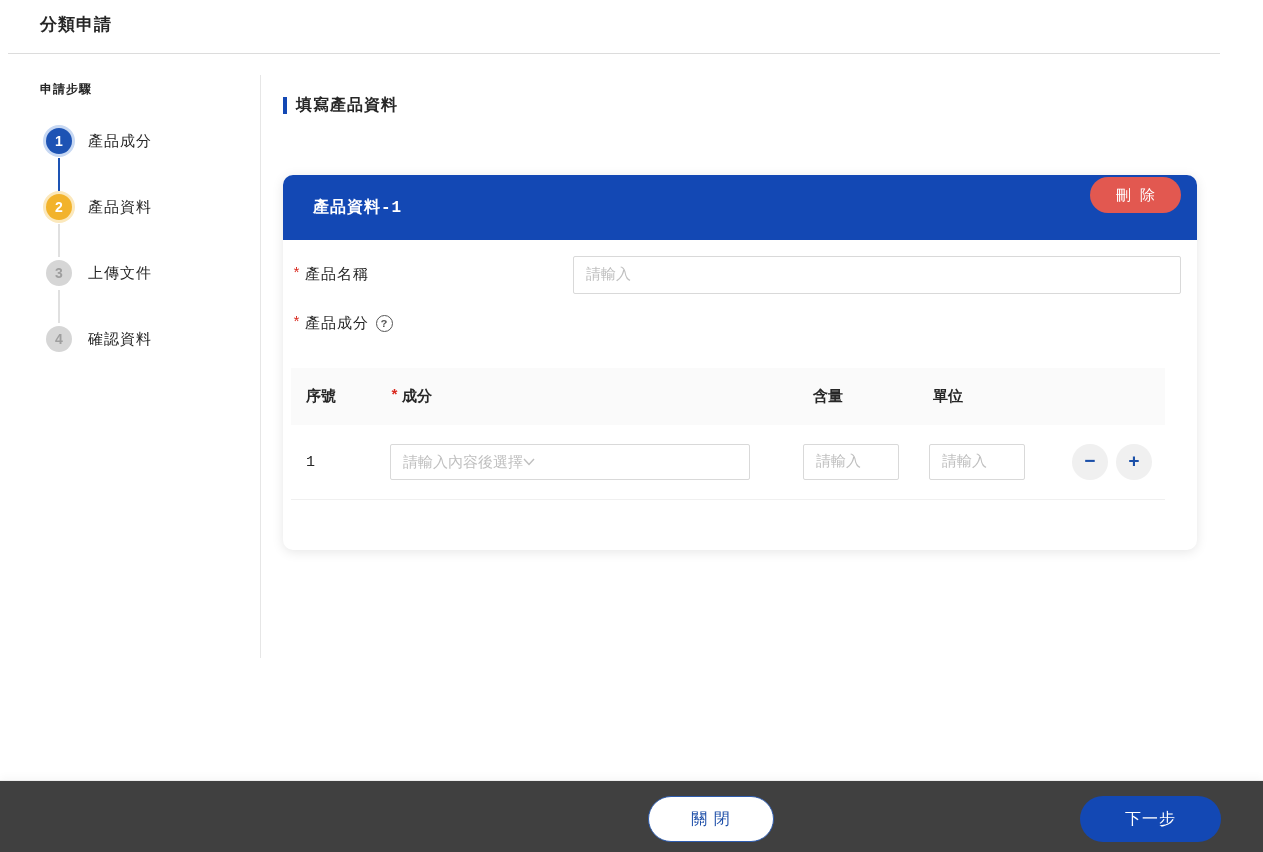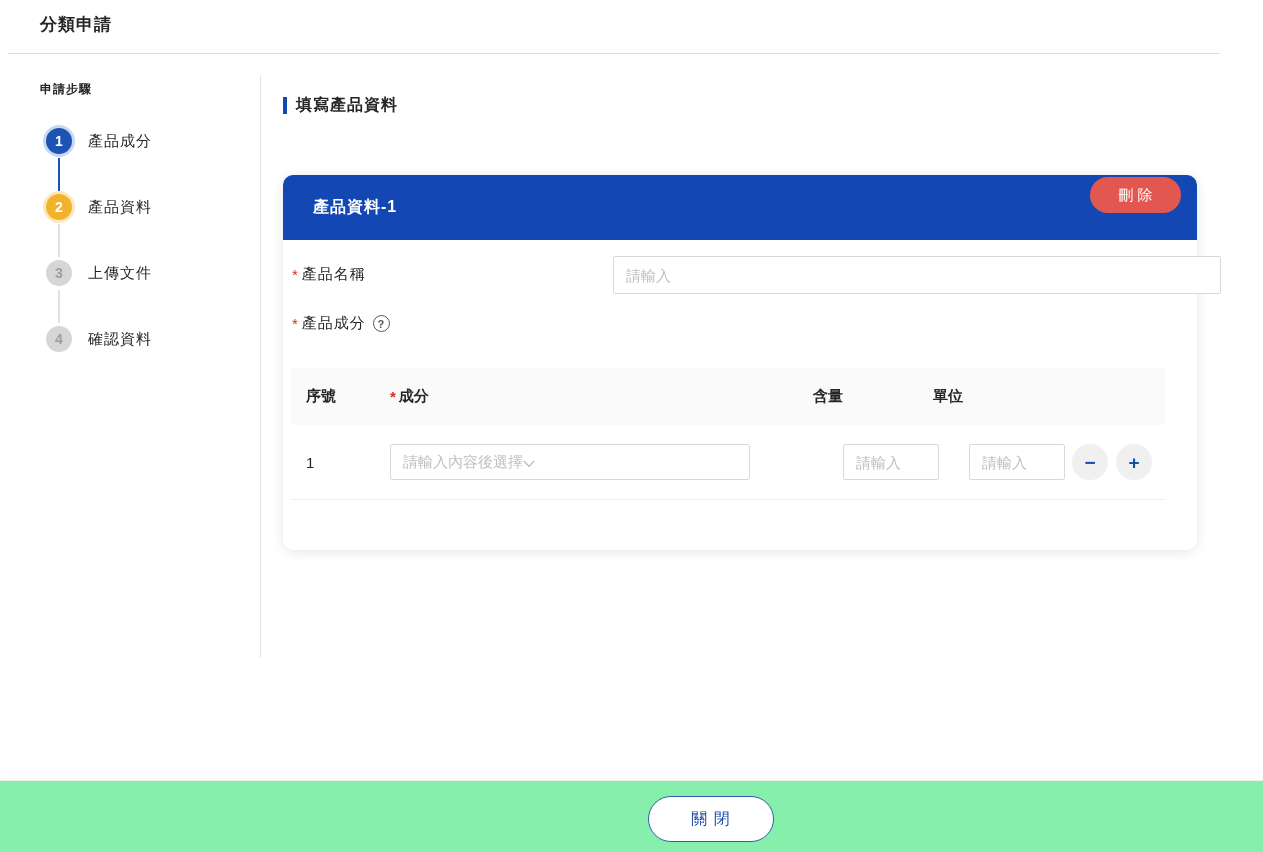--- a/index.html
+++ b/index.html
@@ -30,34 +30,34 @@
   .section-header { position:absolute; left:283px; top:95px; display:flex; align-items:center; }
   .section-bar { width:4px; height:17px; background:#1348b4; margin-right:9px; }
   .section-title { font-size:16px; font-weight:bold; letter-spacing:1px; }
 
   .btn { border:none; cursor:pointer; font-family:inherit; }
   .add-product-btn { position:absolute; left:1075px; top:129px; width:122px; height:36px; border-radius:18px;
                      background:#1348b4; color:#fff; font-size:15px; letter-spacing:1px; }
 
   
   .card { position:absolute; left:283px; top:175px; width:914px; height:375px; background:#fff;
-          border-radius:10px; box-shadow:0 2px 12px rgba(0,0,0,0.10); }
+          border-radius:10px; box-shadow:0 2px 12px rgba(0,0,0,0.10);font-family:Liberation Mono, monospace; }
   .card-header { position:relative; height:65px; background:#1348b4; border-radius:10px 10px 0 0;
                  display:flex; align-items:center; padding-left:30px; }
   .card-title { color:#fff; font-size:16px; font-weight:bold; letter-spacing:1px; }
   .delete-btn { position:absolute; right:16px; top:2px; width:91px; height:36px; border-radius:18px;
                 background:#e25850; color:#fff; font-size:15px; }
 
   .req { color:#d9281e; margin-right:3px; font-size:15px; }
   .field-label { position:absolute; left:9px; font-size:15px; letter-spacing:1px; display:flex; align-items:center; }
   .lbl-name { top:90px; }
   .lbl-ingredients { top:139px; }
 
   .text-input { border:1px solid #d9d9d9; border-radius:2px; font-size:15px; padding:0 12px;
-                color:#262626; outline:none; font-family:inherit;margin-left:40px; }
+                color:#262626; outline:none; font-family:inherit; }
   .text-input::placeholder { color:#bfbfbf; }
   .name-input { position:absolute; left:290px; top:81px; width:608px; height:38px; }
 
   .help-icon { width:17px; height:17px; border:1.4px solid #565656; border-radius:50%; margin-left:7px;
                display:inline-flex; align-items:center; justify-content:center; font-size:11px; font-weight:bold;
                color:#565656; cursor:pointer; }
 
   
   .tbl { position:absolute; left:8px; top:193px; width:874px; }
   .tbl-header { height:57px; background:#fafafa; display:flex; align-items:center; font-size:15px; font-weight:bold; }
@@ -71,21 +71,21 @@
   .c-actions { display:flex; gap:8px; }
 
   .select-box { width:360px; height:36px; border:1px solid #d9d9d9; border-radius:2px; background:#fff;
                 display:flex; align-items:center; justify-content:flex-start; padding:0 12px; cursor:pointer; }
   .select-placeholder { font-size:15px; color:#bfbfbf; }
   .small-input { width:96px; height:36px; }
   .round-btn { width:36px; height:36px; border-radius:50%; background:#f0f0f0; color:#1a4fa8;
                font-size:19px; font-weight:bold; display:flex; align-items:center; justify-content:center; line-height:1; }
 
   
-  .footer { position:absolute; left:0; top:780px; width:1263px; height:72px; background:#86efac;
+  .footer { position:absolute; left:0; top:780px; width:1263px; height:72px; background:#404040;
             border-top:1px solid #ededed; box-shadow:0 -3px 8px rgba(0,0,0,0.03);padding-left:32px; }
   .f-btn { position:absolute; top:15px; height:46px; border-radius:23px; font-size:16px; letter-spacing:1px; }
   .f-outline { background:#fff; border:1px solid #2e5cae; color:#1d4ea8; }
   .f-primary { background:#1348b4; color:#fff; }
   .f-close { left:648px; width:126px; }
   .f-prev  { left:787px; width:141px; }
   .f-save  { left:941px; width:126px; }
   .f-next  { left:1080px; width:141px; }
 </style>
 </head>
@@ -186,15 +186,16 @@
           <button class="btn round-btn">
               <span>+</span>
             </button>
         </div>
       </div>
     </div>
   </div>
 
   <div class="footer">
     <button class="btn f-btn f-outline f-close">關 閉</button>
+    <button class="btn f-btn f-primary f-next">下一步</button>
   </div>
 
 </div>
 
 </body></html>

